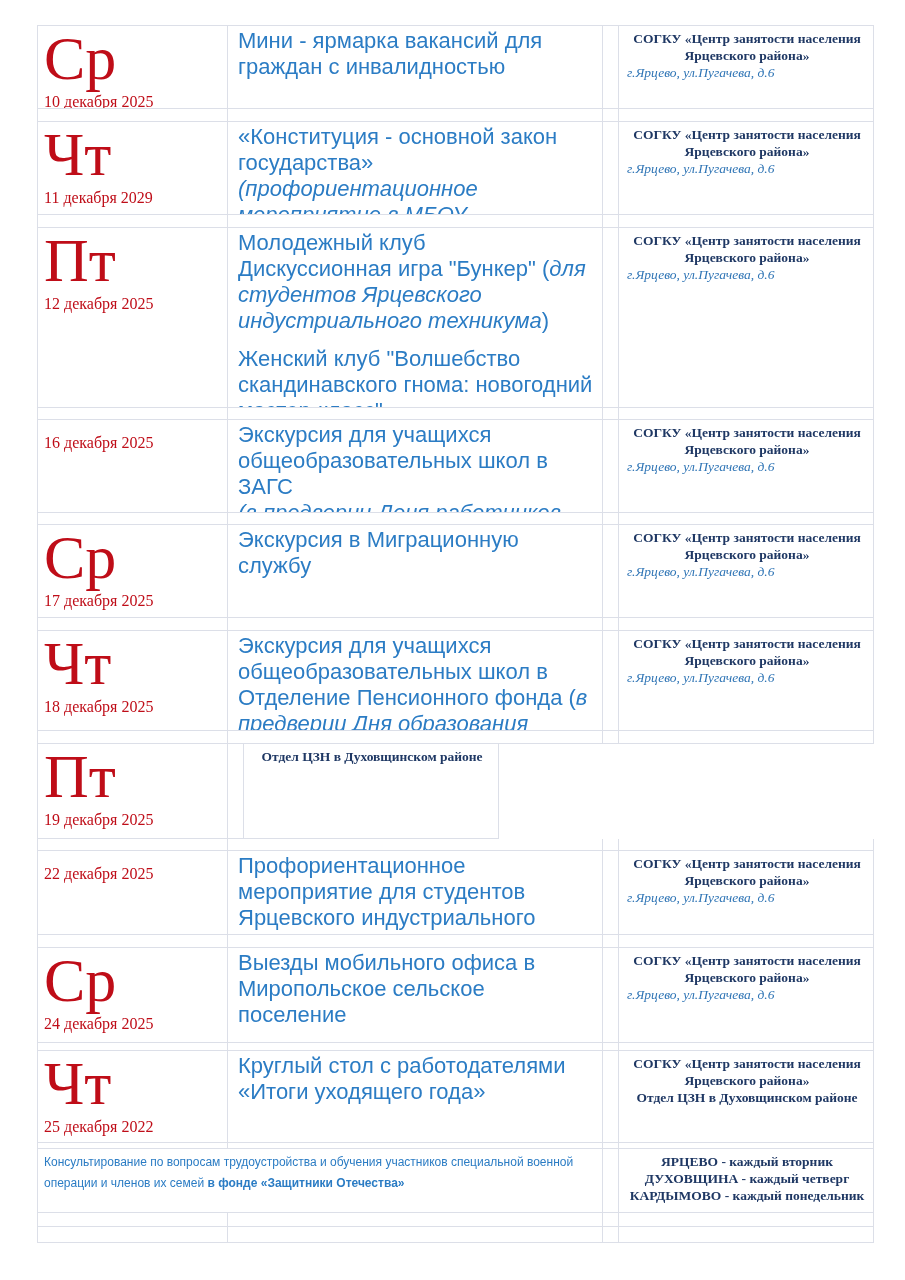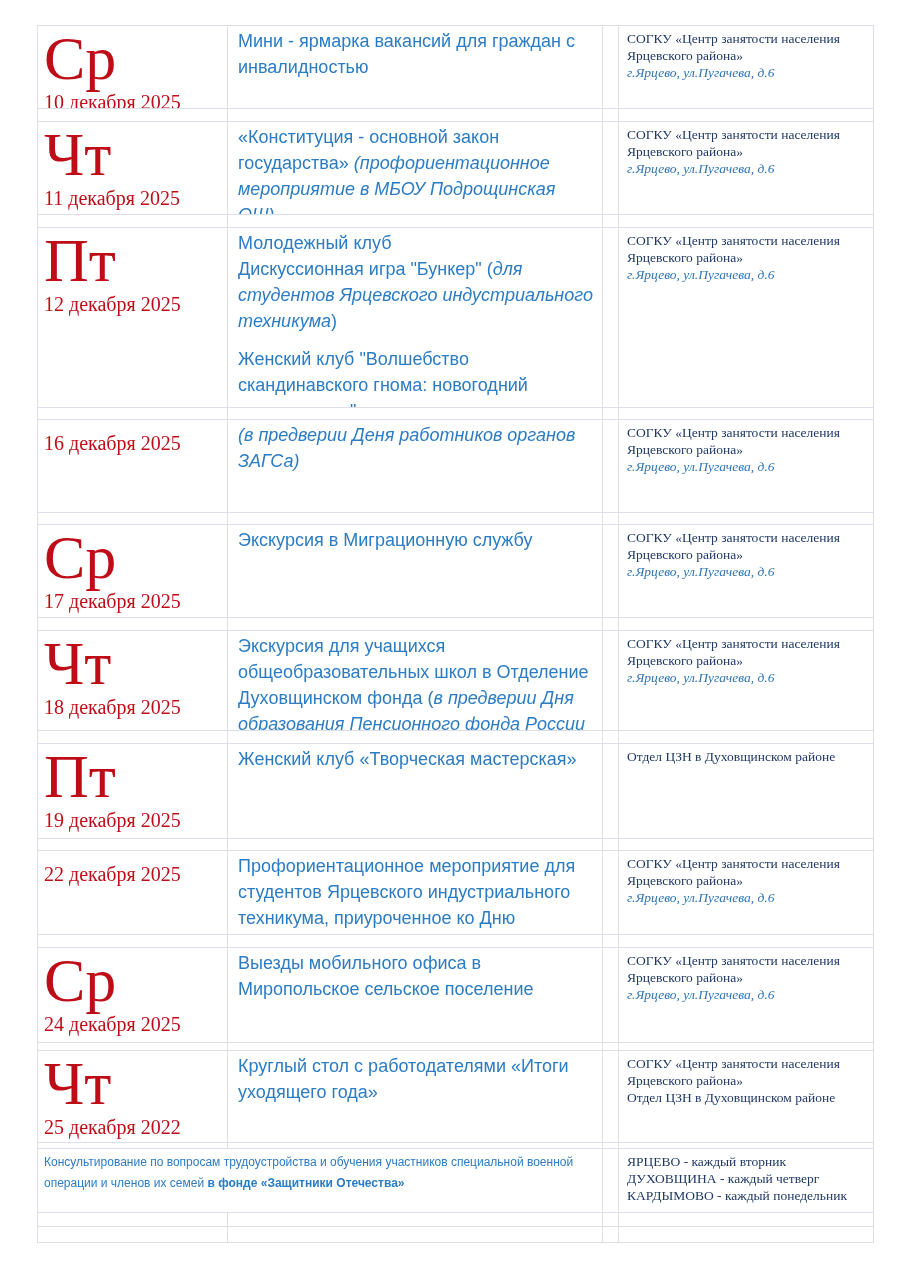--- a/index.html
+++ b/index.html
@@ -6,29 +6,29 @@
   .page{position:relative;width:905px;height:1280px;background:var(--page_bg);overflow:hidden;
         font-family:"Liberation Serif",serif;}
   .tbl{position:absolute;left:37px;top:25px;width:836px;
        border-top:1px solid var(--border);border-left:1px solid var(--border);}
   .tr{display:flex;}
   .td{border-right:1px solid var(--border);border-bottom:1px solid var(--border);
       box-sizing:border-box;overflow:hidden;}
   .c1{width:190px}.c2{width:375px}.c3{width:16px}.c4{width:255px}.cm{width:565px}
   .day-cell{padding:6px 2px 0 6px;}
   .day{font-size:62px;line-height:53px;color:var(--red);}
-  .date{font-size:20px;line-height:22px;margin-top:6px;color:var(--red);white-space:nowrap;}
+  .date{font-size:16px;line-height:22px;margin-top:6px;color:var(--red);white-space:nowrap;}
   .event-cell{padding:2px 8px 0 10px;font-family:"Liberation Sans",sans-serif;
-              font-size:18px;line-height:26px;color:var(--blue);}
+              font-size:22px;line-height:26px;color:var(--blue);}
   .event-cell p{margin:0;}
   .blank{height:12px;}
   .it{font-style:italic;}
   .b{font-weight:bold;}
   .org-cell{padding:4px 6px 0 8px;font-size:13.5px;line-height:17px;}
-  .org-b{color:var(--navy);font-weight:normal;}
+  .org-b{color:var(--navy);font-weight:bold;text-align:center;}
   .org-i{color:var(--blue_italic);font-style:italic;}
   .consult-cell{padding:3px 12px 0 6px;font-family:"Liberation Sans",sans-serif;
                 font-size:12px;line-height:21px;color:var(--blue);}
 </style>
 </head>
 <body>
 
 <div class="page">
   <div class="tbl">
 
@@ -49,21 +49,21 @@
     <div class="tr" style="height:13px">
       <div class="td c1"></div>
         <div class="td c2"></div>
         <div class="td c3"></div>
         <div class="td c4"></div>
     </div>
 
     <div class="tr" style="height:93px">
       <div class="td c1 day-cell">
         <div class="day">Чт</div>
-        <div class="date">11 декабря 2025</div>
+        <div class="date">11 декабря 2029</div>
       </div>
       <div class="td c2 event-cell">
         <p><span>«Конституция - основной закон государства» </span><span class="it">(профориентационное мероприятие в МБОУ Подрощинская ОШ)</span></p>
       </div>
       <div class="td c3"></div>
       <div class="td c4 org-cell">
         <div class="org-b">СОГКУ «Центр занятости населения Ярцевского района»</div>
         <div class="org-i">г.Ярцево, ул.Пугачева, д.6</div>
       </div>
     </div>
@@ -97,20 +97,21 @@
         <div class="td c2"></div>
         <div class="td c3"></div>
         <div class="td c4"></div>
     </div>
 
     <div class="tr" style="height:93px">
       <div class="td c1 day-cell">
         <div class="date">16 декабря 2025</div>
       </div>
       <div class="td c2 event-cell">
+        <p>Экскурсия для учащихся общеобразовательных школ в ЗАГС</p>
         <p class="it"> (в предверии Деня работников органов ЗАГСа)</p>
       </div>
       <div class="td c3"></div>
       <div class="td c4 org-cell">
         <div class="org-b">СОГКУ «Центр занятости населения Ярцевского района»</div>
         <div class="org-i">г.Ярцево, ул.Пугачева, д.6</div>
       </div>
     </div>
     <div class="tr" style="height:12px">
       <div class="td c1"></div>
@@ -139,42 +140,39 @@
         <div class="td c3"></div>
         <div class="td c4"></div>
     </div>
 
     <div class="tr" style="height:100px">
       <div class="td c1 day-cell">
         <div class="day">Чт</div>
         <div class="date">18 декабря 2025</div>
       </div>
       <div class="td c2 event-cell">
-        <p><span>Экскурсия для учащихся общеобразовательных школ в Отделение Духовщинском фонда (</span><span class="it">в предверии Дня образования Пенсионного фонда России</span></p>
+        <p><span>Экскурсия для учащихся общеобразовательных школ в Отделение Пенсионного фонда (</span><span class="it">в предверии Дня образования Пенсионного фонда России</span></p>
       </div>
       <div class="td c3"></div>
       <div class="td c4 org-cell">
         <div class="org-b">СОГКУ «Центр занятости населения Ярцевского района»</div>
         <div class="org-i">г.Ярцево, ул.Пугачева, д.6</div>
       </div>
     </div>
     <div class="tr" style="height:13px">
       <div class="td c1"></div>
         <div class="td c2"></div>
         <div class="td c3"></div>
         <div class="td c4"></div>
     </div>
 
     <div class="tr" style="height:95px">
       <div class="td c1 day-cell">
         <div class="day">Пт</div>
         <div class="date">19 декабря 2025</div>
-      </div>
-      <div class="td c2 event-cell">
-        <p>Женский клуб  «Творческая мастерская»</p>
       </div>
       <div class="td c3"></div>
       <div class="td c4 org-cell">
         <div class="org-b">Отдел ЦЗН   в Духовщинском районе</div>
       </div>
     </div>
     <div class="tr" style="height:12px">
       <div class="td c1"></div>
         <div class="td c2"></div>
         <div class="td c3"></div>

